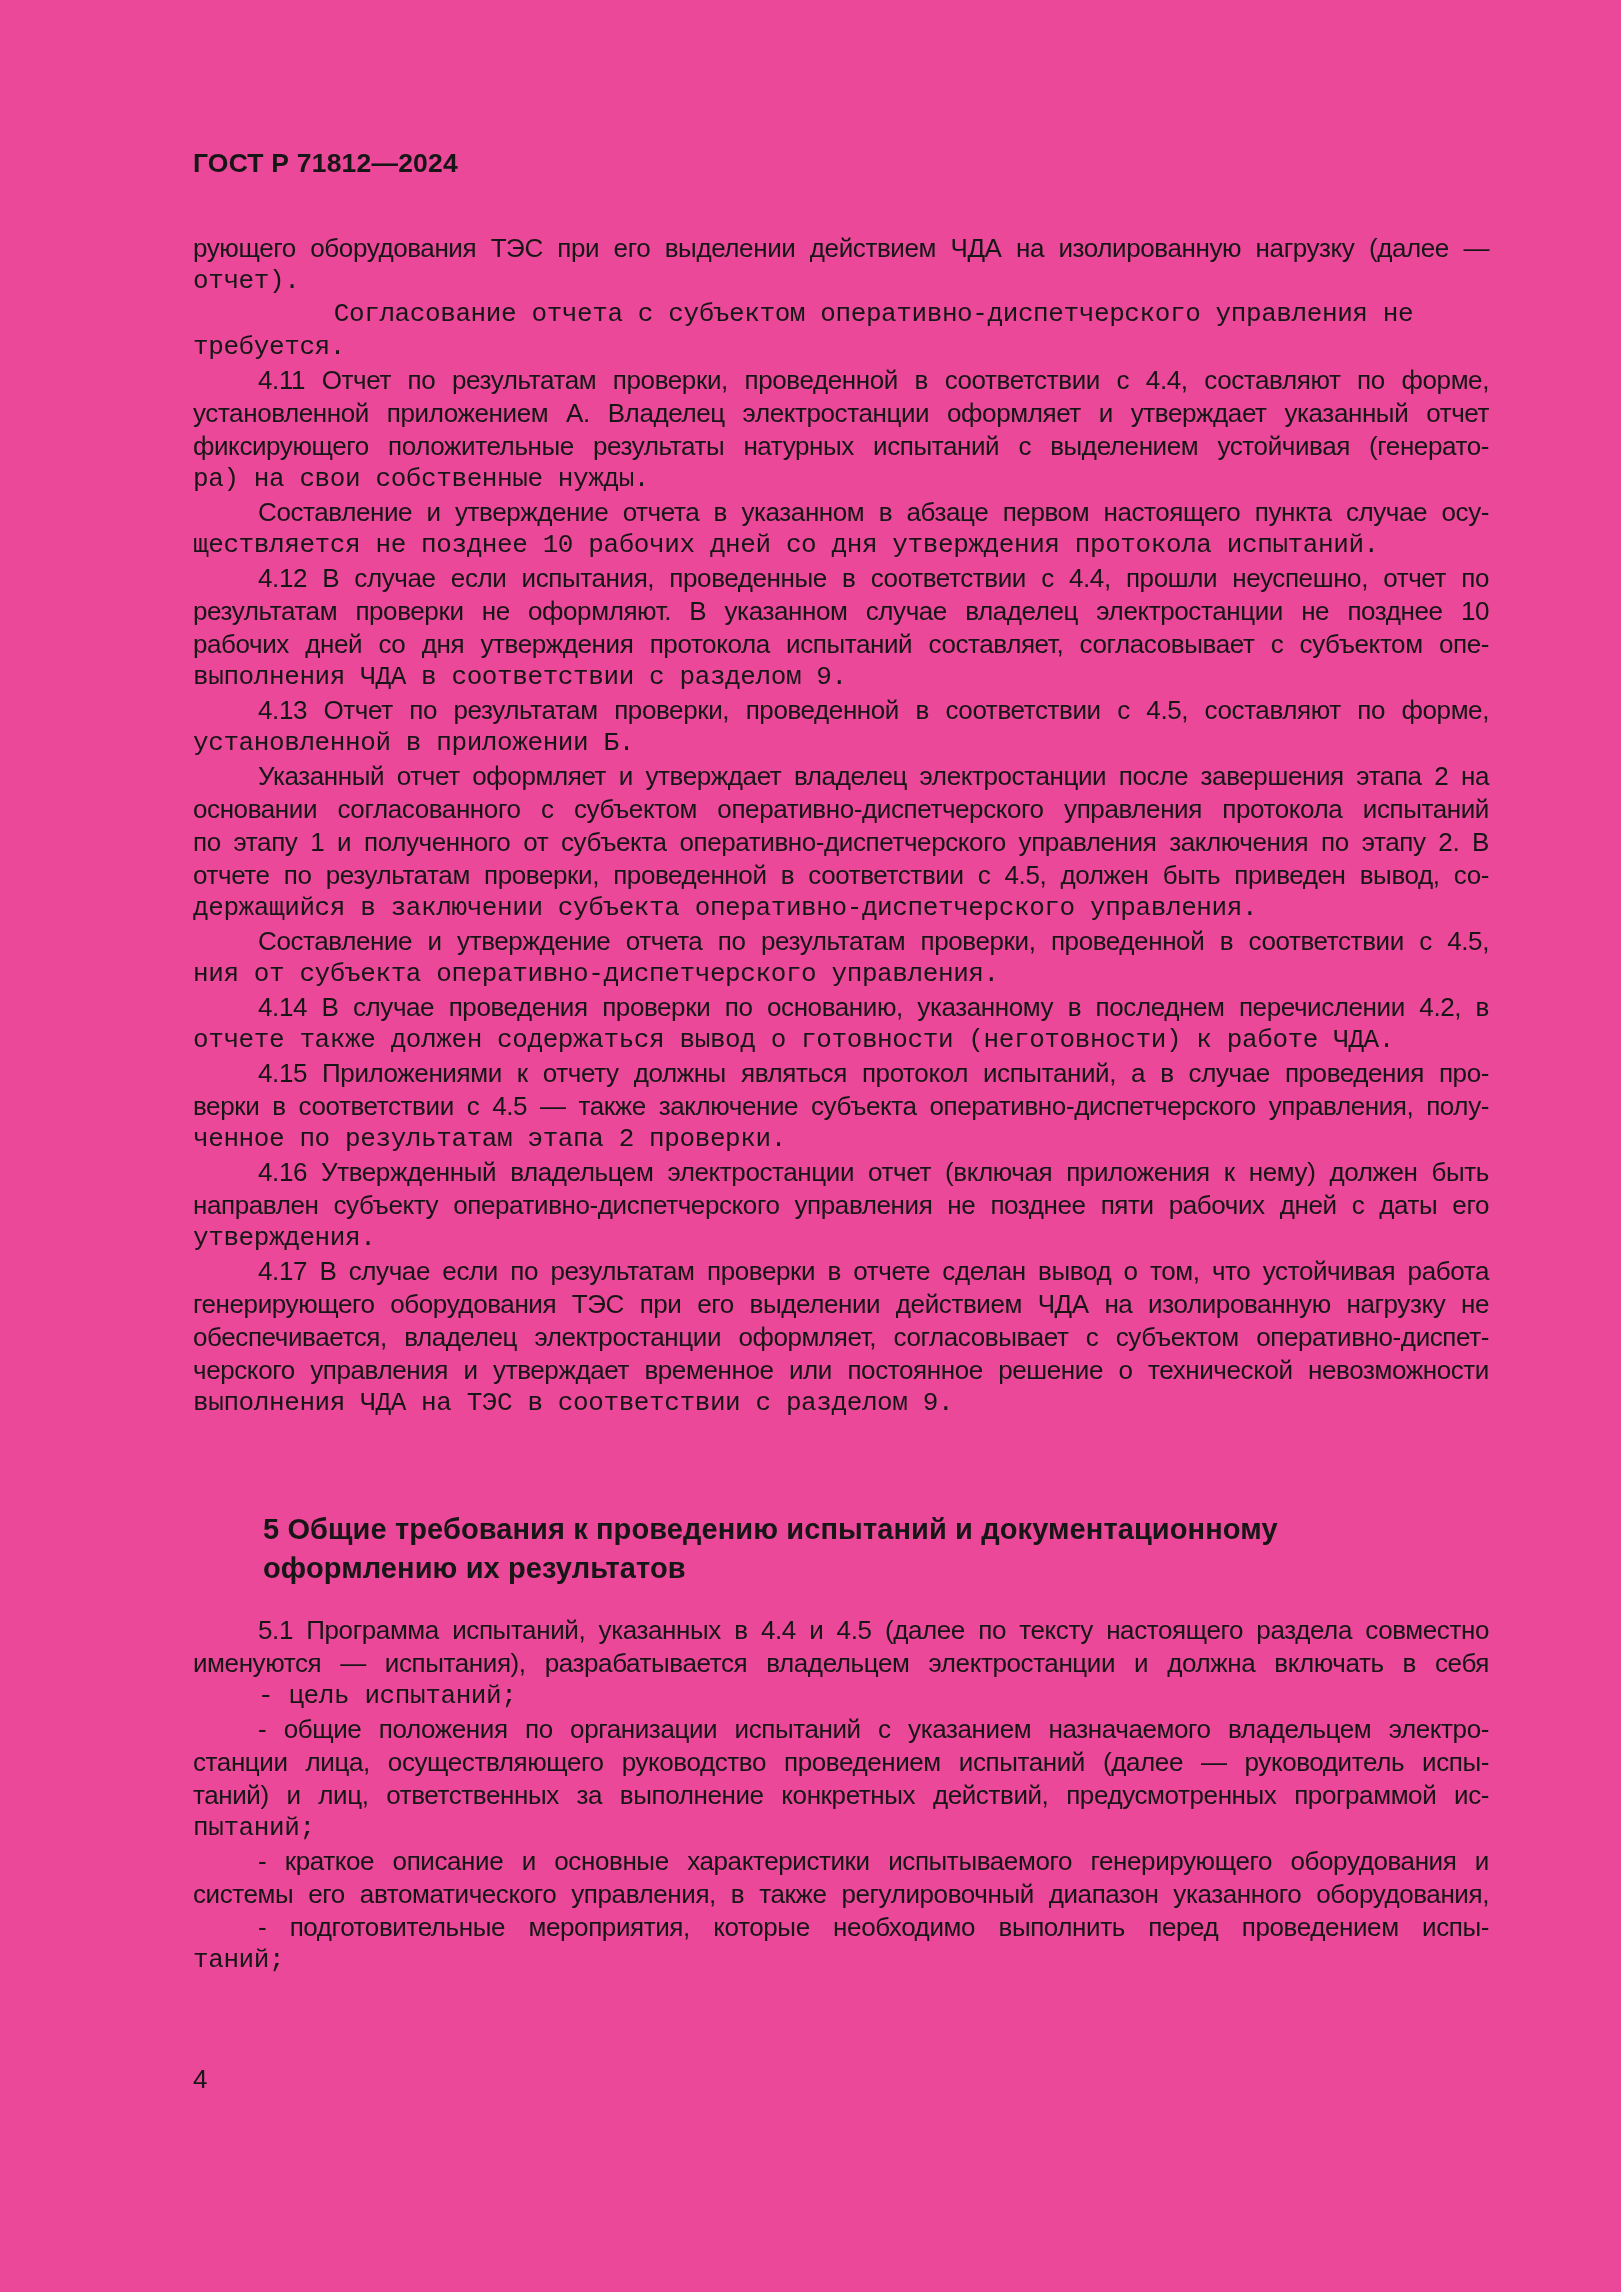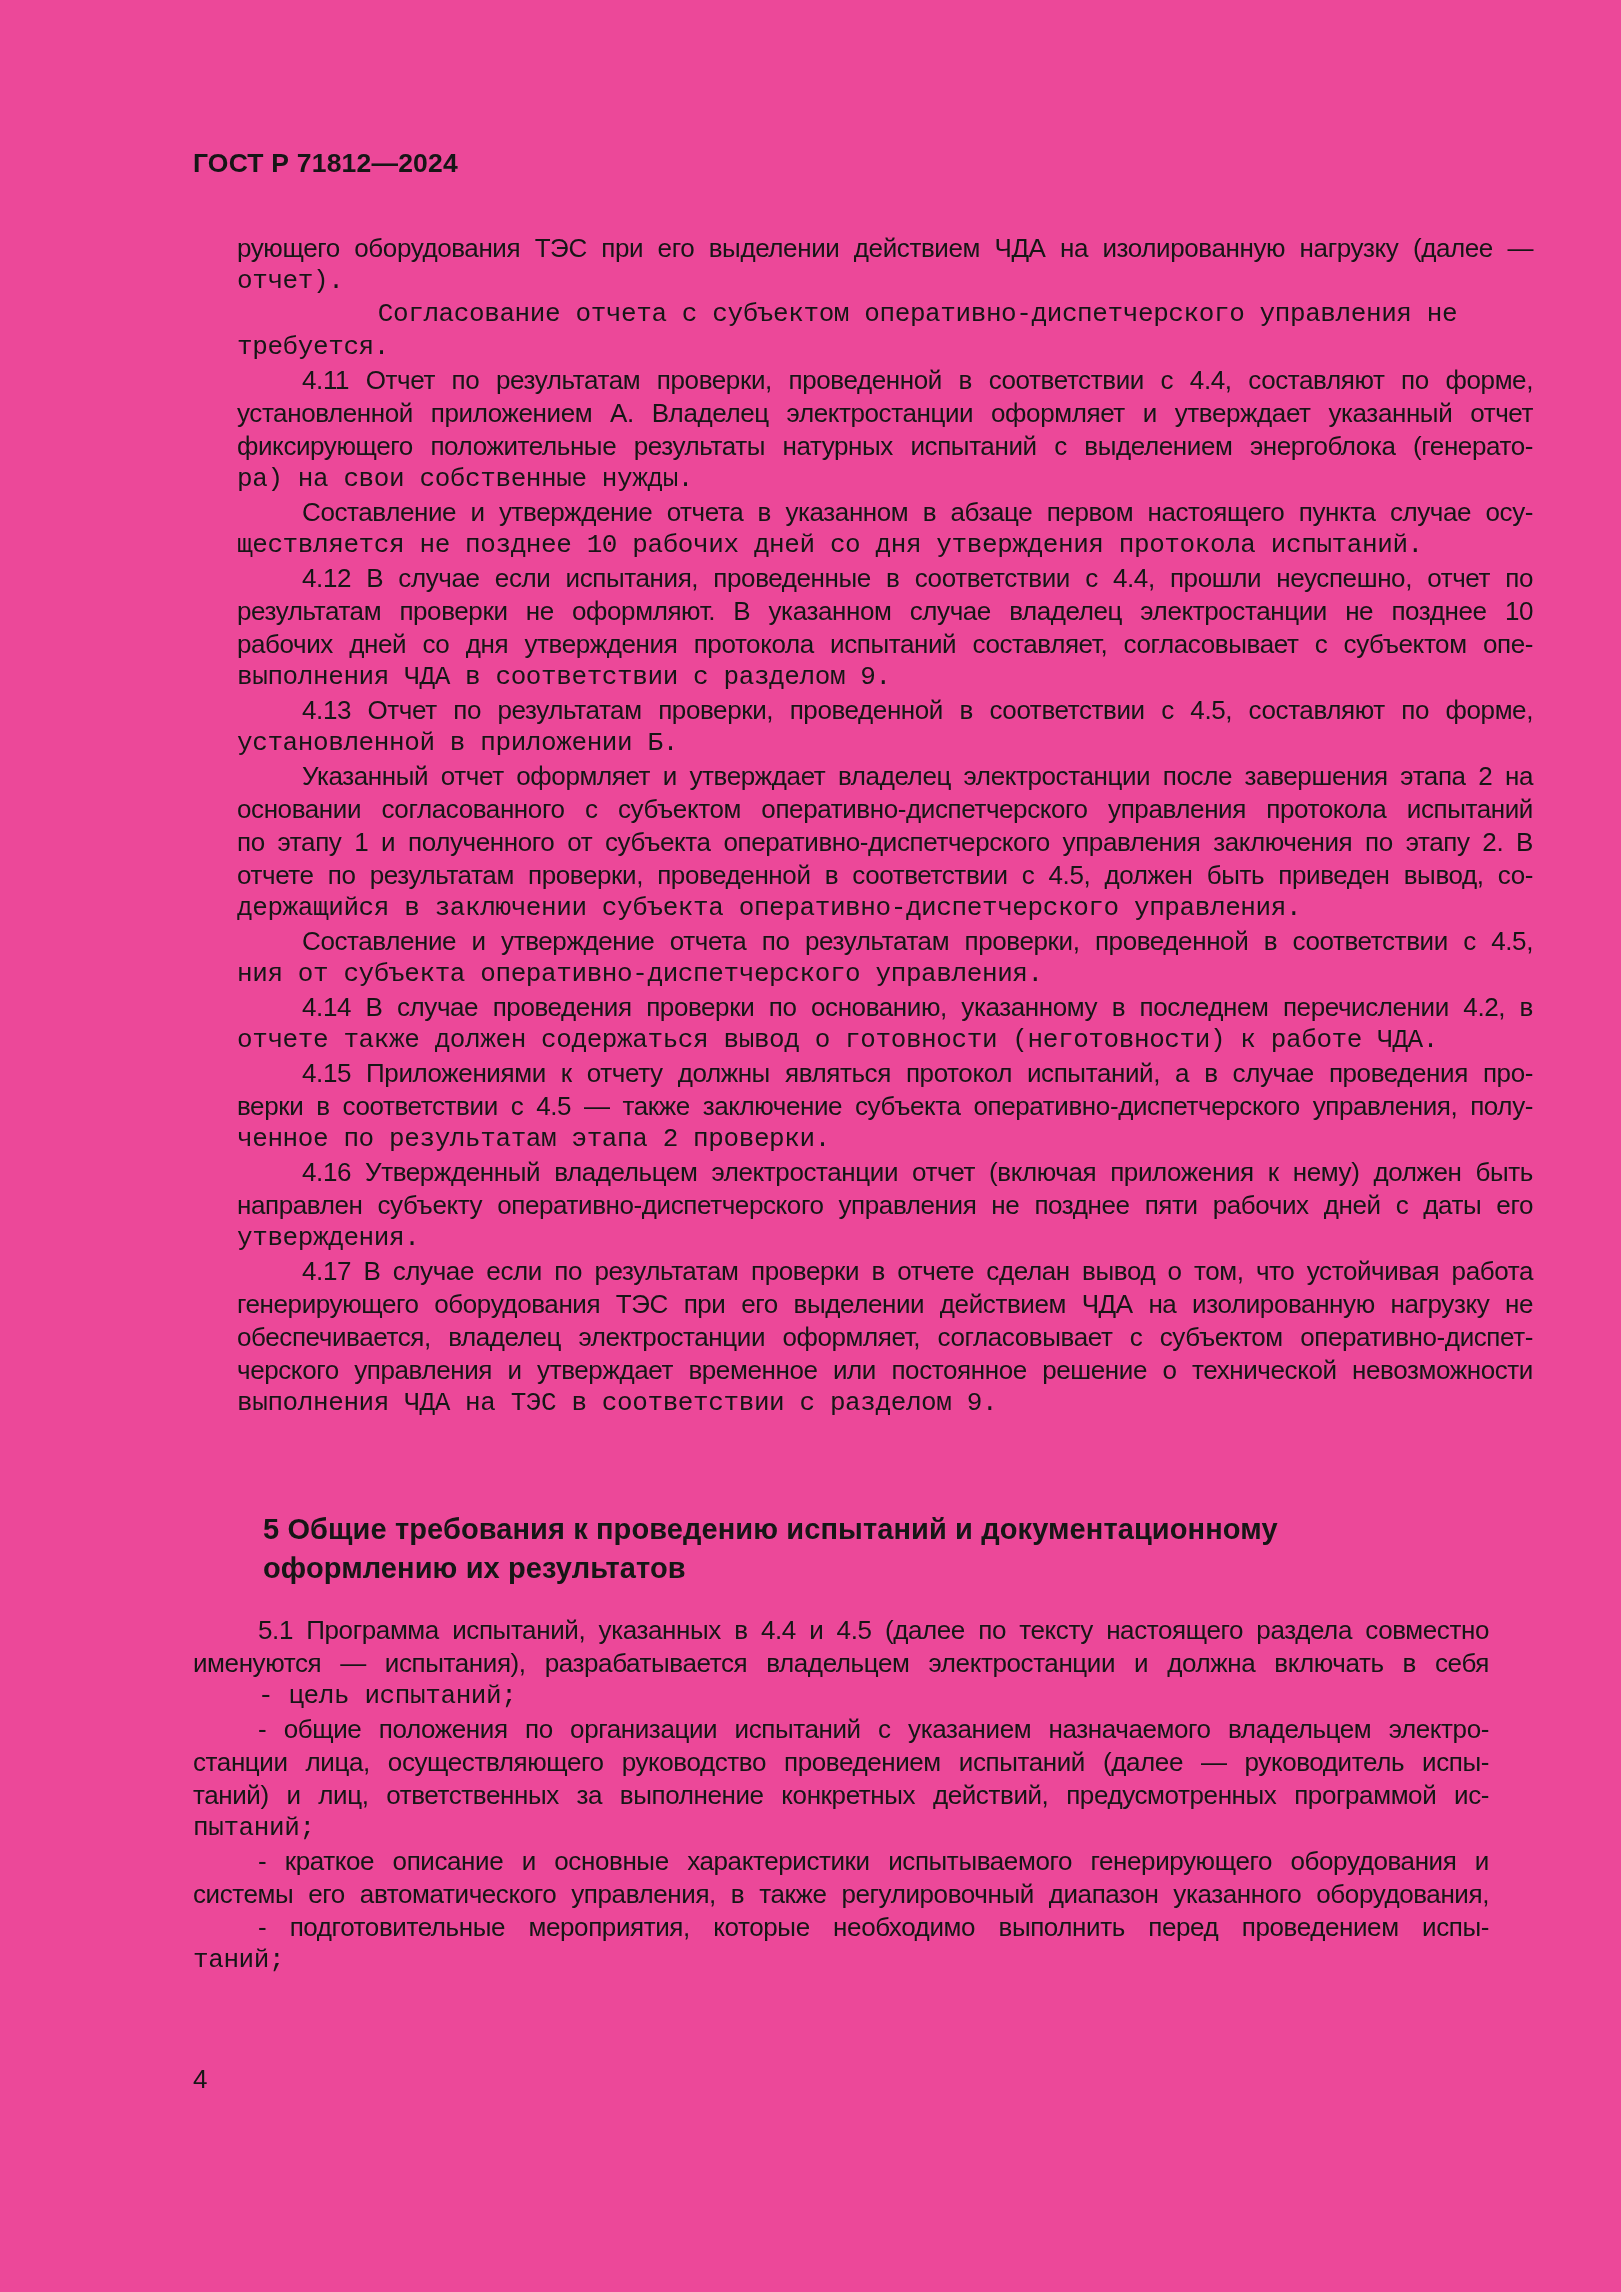--- a/index.html
+++ b/index.html
@@ -22,21 +22,21 @@
     white-space: nowrap;
   }
   .body-block {
     position: absolute;
     left: 193px;
     width: 1296px;
     font-size: 26px;
     line-height: 33px;
     letter-spacing: -0.4px;
   }
-  #body-top { top: 232px; margin-left: 44px; }
+  #body-top { top: 232px; }
   #body-bottom { top: 1614px; }
   .line { min-height: 33px; }
   .line.just { text-align: justify; text-align-last: justify; }
   .line.last { text-align: center; text-align-last: left; font-family: Liberation Mono, monospace; }
   .line.ind { text-indent: 65px; }
   .section-heading {
     position: absolute;
     left: 263px;
     top: 1510px;
     width: 1226px;
@@ -63,21 +63,21 @@
       <div class="para">
         <div class="line just">рующего оборудования ТЭС при его выделении действием ЧДА на изолированную нагрузку (далее —</div>
         <div class="line last">отчет).</div>
       </div>
       <div class="para">
         <div class="line last ind">Согласование отчета с субъектом оперативно-диспетчерского управления не требуется.</div>
       </div>
       <div class="para">
         <div class="line just ind">4.11 Отчет по результатам проверки, проведенной в соответствии с 4.4, составляют по форме,</div>
         <div class="line just">установленной приложением А. Владелец электростанции оформляет и утверждает указанный отчет</div>
-        <div class="line just">фиксирующего положительные результаты натурных испытаний с выделением энергоблока (генерато-</div>
+        <div class="line just">фиксирующего положительные результаты натурных испытаний с выделением устойчивая (генерато-</div>
         <div class="line last">ра) на свои собственные нужды.</div>
       </div>
       <div class="para">
         <div class="line just ind">Составление и утверждение отчета в указанном в абзаце первом настоящего пункта случае осу-</div>
         <div class="line last">ществляется не позднее 10 рабочих дней со дня утверждения протокола испытаний.</div>
       </div>
       <div class="para">
         <div class="line just ind">4.12 В случае если испытания, проведенные в соответствии с 4.4, прошли неуспешно, отчет по</div>
         <div class="line just">результатам проверки не оформляют. В указанном случае владелец электростанции не позднее 10</div>
         <div class="line just">рабочих дней со дня утверждения протокола испытаний составляет, согласовывает с субъектом опе-</div>

